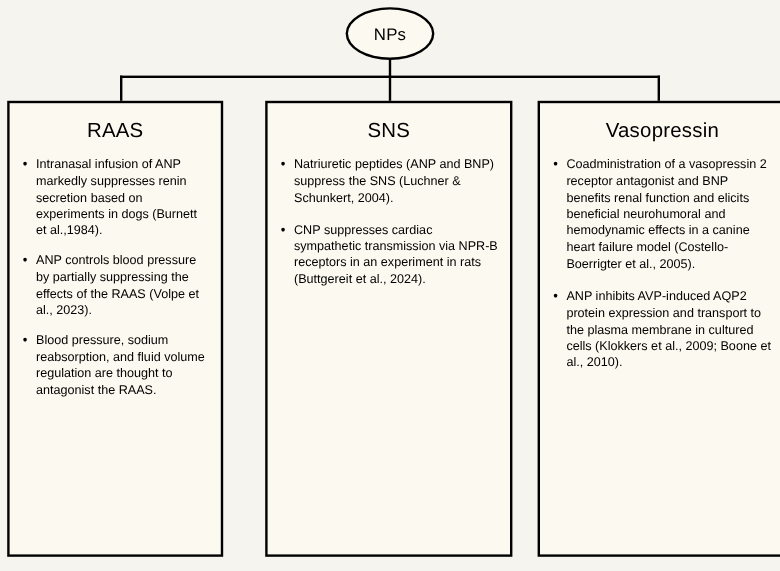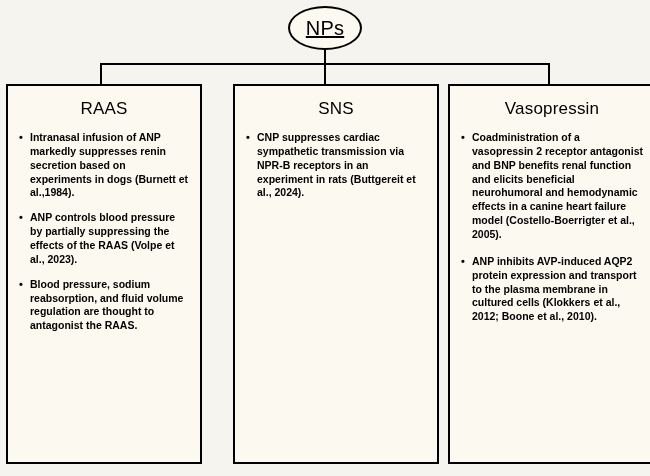--- a/index.html
+++ b/index.html
@@ -30,23 +30,22 @@
     border: 2px solid #000;
     border-radius: 37px / 22px;
     background: #fbf9f0;
     display: flex;
     align-items: center;
     justify-content: center;
     box-sizing: border-box;
     z-index: 3;
   }
   .root-label {
-    font-size: 20px;
+    font-size: 14px;
     letter-spacing: 0.2px;
-    text-decoration: underline;
   }
 
   
   .line {
     position: absolute;
     background: #000;
     z-index: 1;
   }
   .v-stem {
     left: 324px;
@@ -83,22 +82,22 @@
   .column {
     position: absolute;
     top: 84px;
     height: 380px;
     border: 2px solid #000;
     background: #fbf9f0;
     box-sizing: border-box;
     padding: 9px 10px 8px 10px;
     z-index: 2;
   }
-  .col-raas   { left: 6px;   width: 196px; }
-  .col-sns    { left: 233px; width: 206px; }
+  .col-raas   { left: 6px;   width: 180px; }
+  .col-sns    { left: 221px; width: 206px; }
   .col-vaso   { left: 448px; width: 208px; }
 
   .col-title {
     text-align: center;
     font-size: 17px;
     margin: 4px 0 12px 0;
     letter-spacing: 0.2px;
   }
 
   .bullets {
@@ -106,21 +105,20 @@
     margin: 0;
     padding: 0;
   }
   .bullets li {
     position: relative;
     padding-left: 12px;
     margin-bottom: 11px;
     font-size: 10.5px;
     line-height: 1.32;
     text-align: left;
-    font-weight: bold;
   }
   .bullets li:before {
     content: "\2022";
     position: absolute;
     left: 1px;
     top: -1px;
     font-size: 11px;
     line-height: 1.32;
   }
   .col-sns .bullets li { margin-bottom: 13px; }
@@ -146,25 +144,26 @@
     <ul class="bullets">
       <li>Intranasal infusion of ANP markedly suppresses renin secretion based on experiments in dogs (Burnett et al.,1984).</li>
       <li>ANP controls blood pressure by partially suppressing the effects of the RAAS (Volpe et al., 2023).</li>
       <li>Blood pressure, sodium reabsorption, and fluid volume regulation are thought to antagonist the RAAS.</li>
     </ul>
   </div>
 
   <div class="column col-sns">
     <div class="col-title">SNS</div>
     <ul class="bullets">
+      <li>Natriuretic peptides (ANP and BNP) suppress the SNS (Luchner &amp; Schunkert, 2004).</li>
       <li>CNP suppresses cardiac sympathetic transmission via NPR-B receptors in an experiment in rats (Buttgereit et al., 2024).</li>
     </ul>
   </div>
 
   <div class="column col-vaso">
     <div class="col-title">Vasopressin</div>
     <ul class="bullets">
       <li>Coadministration of a vasopressin 2 receptor antagonist and BNP benefits renal function and elicits beneficial neurohumoral and hemodynamic effects in a canine heart failure model (Costello-Boerrigter et al., 2005).</li>
-      <li>ANP inhibits AVP-induced AQP2 protein expression and transport to the plasma membrane in cultured cells (Klokkers et al., 2012; Boone et al., 2010).</li>
+      <li>ANP inhibits AVP-induced AQP2 protein expression and transport to the plasma membrane in cultured cells (Klokkers et al., 2009; Boone et al., 2010).</li>
     </ul>
   </div>
 
 </div>
 
 </body></html>

